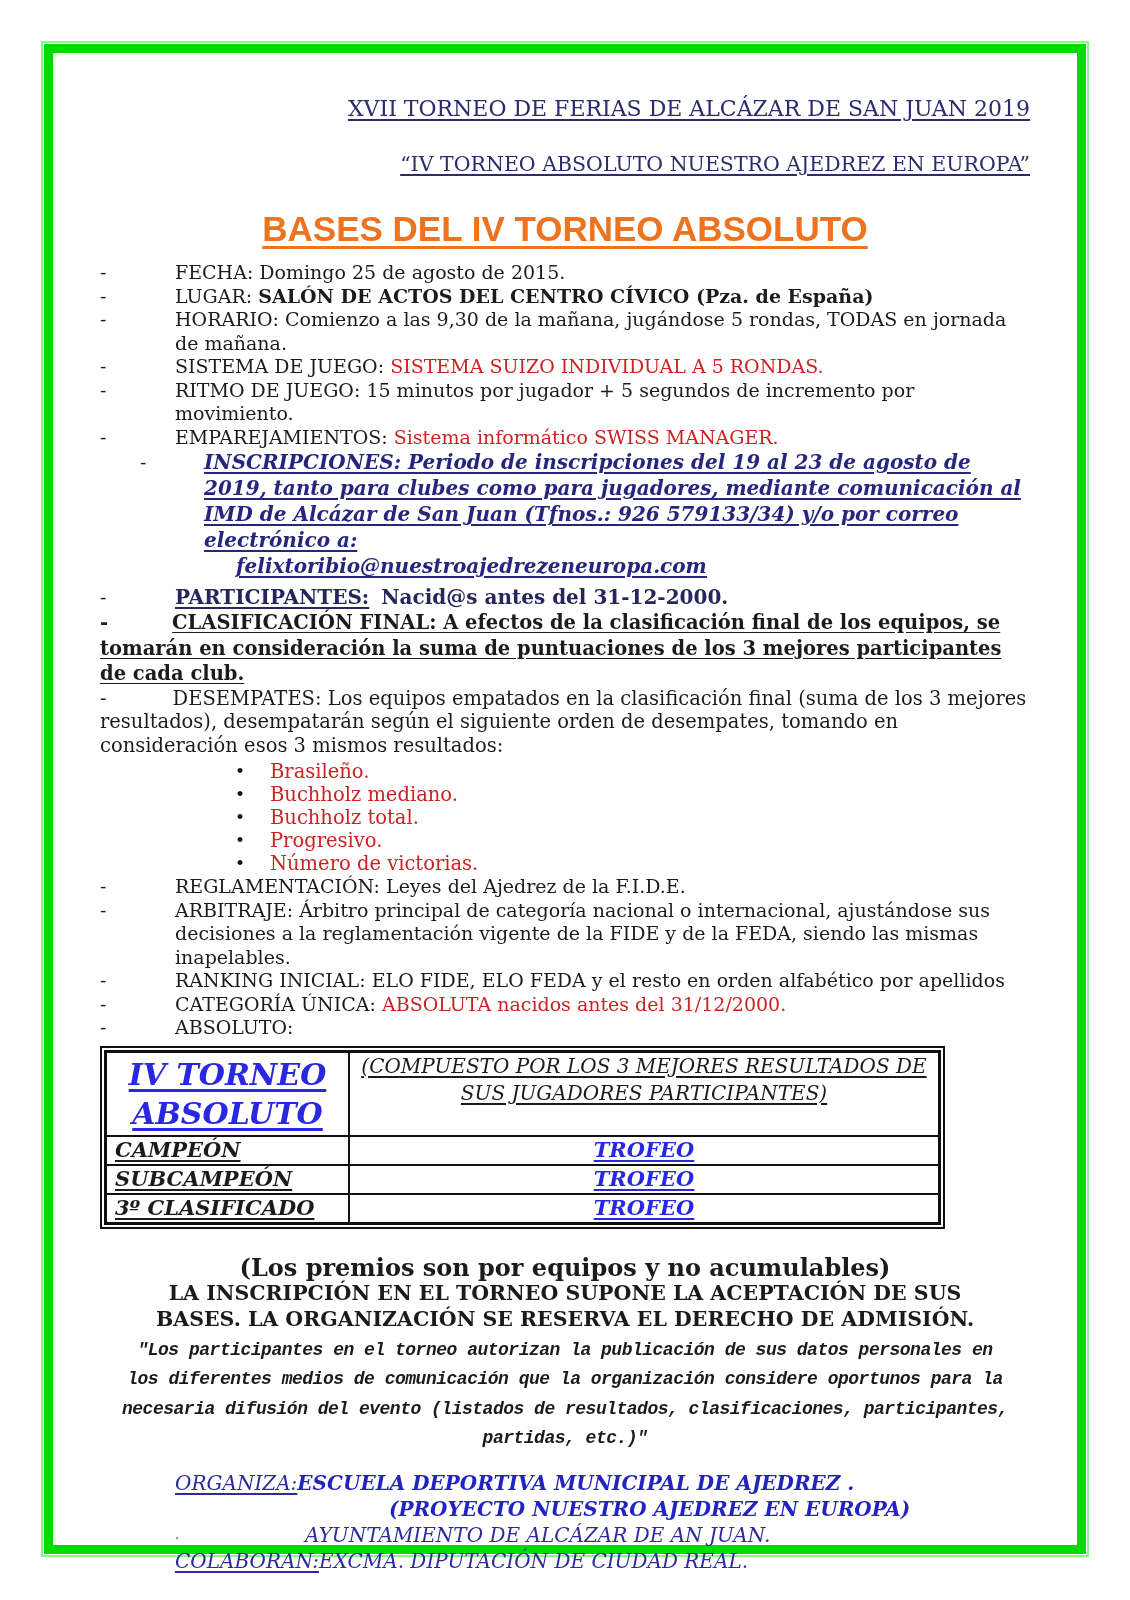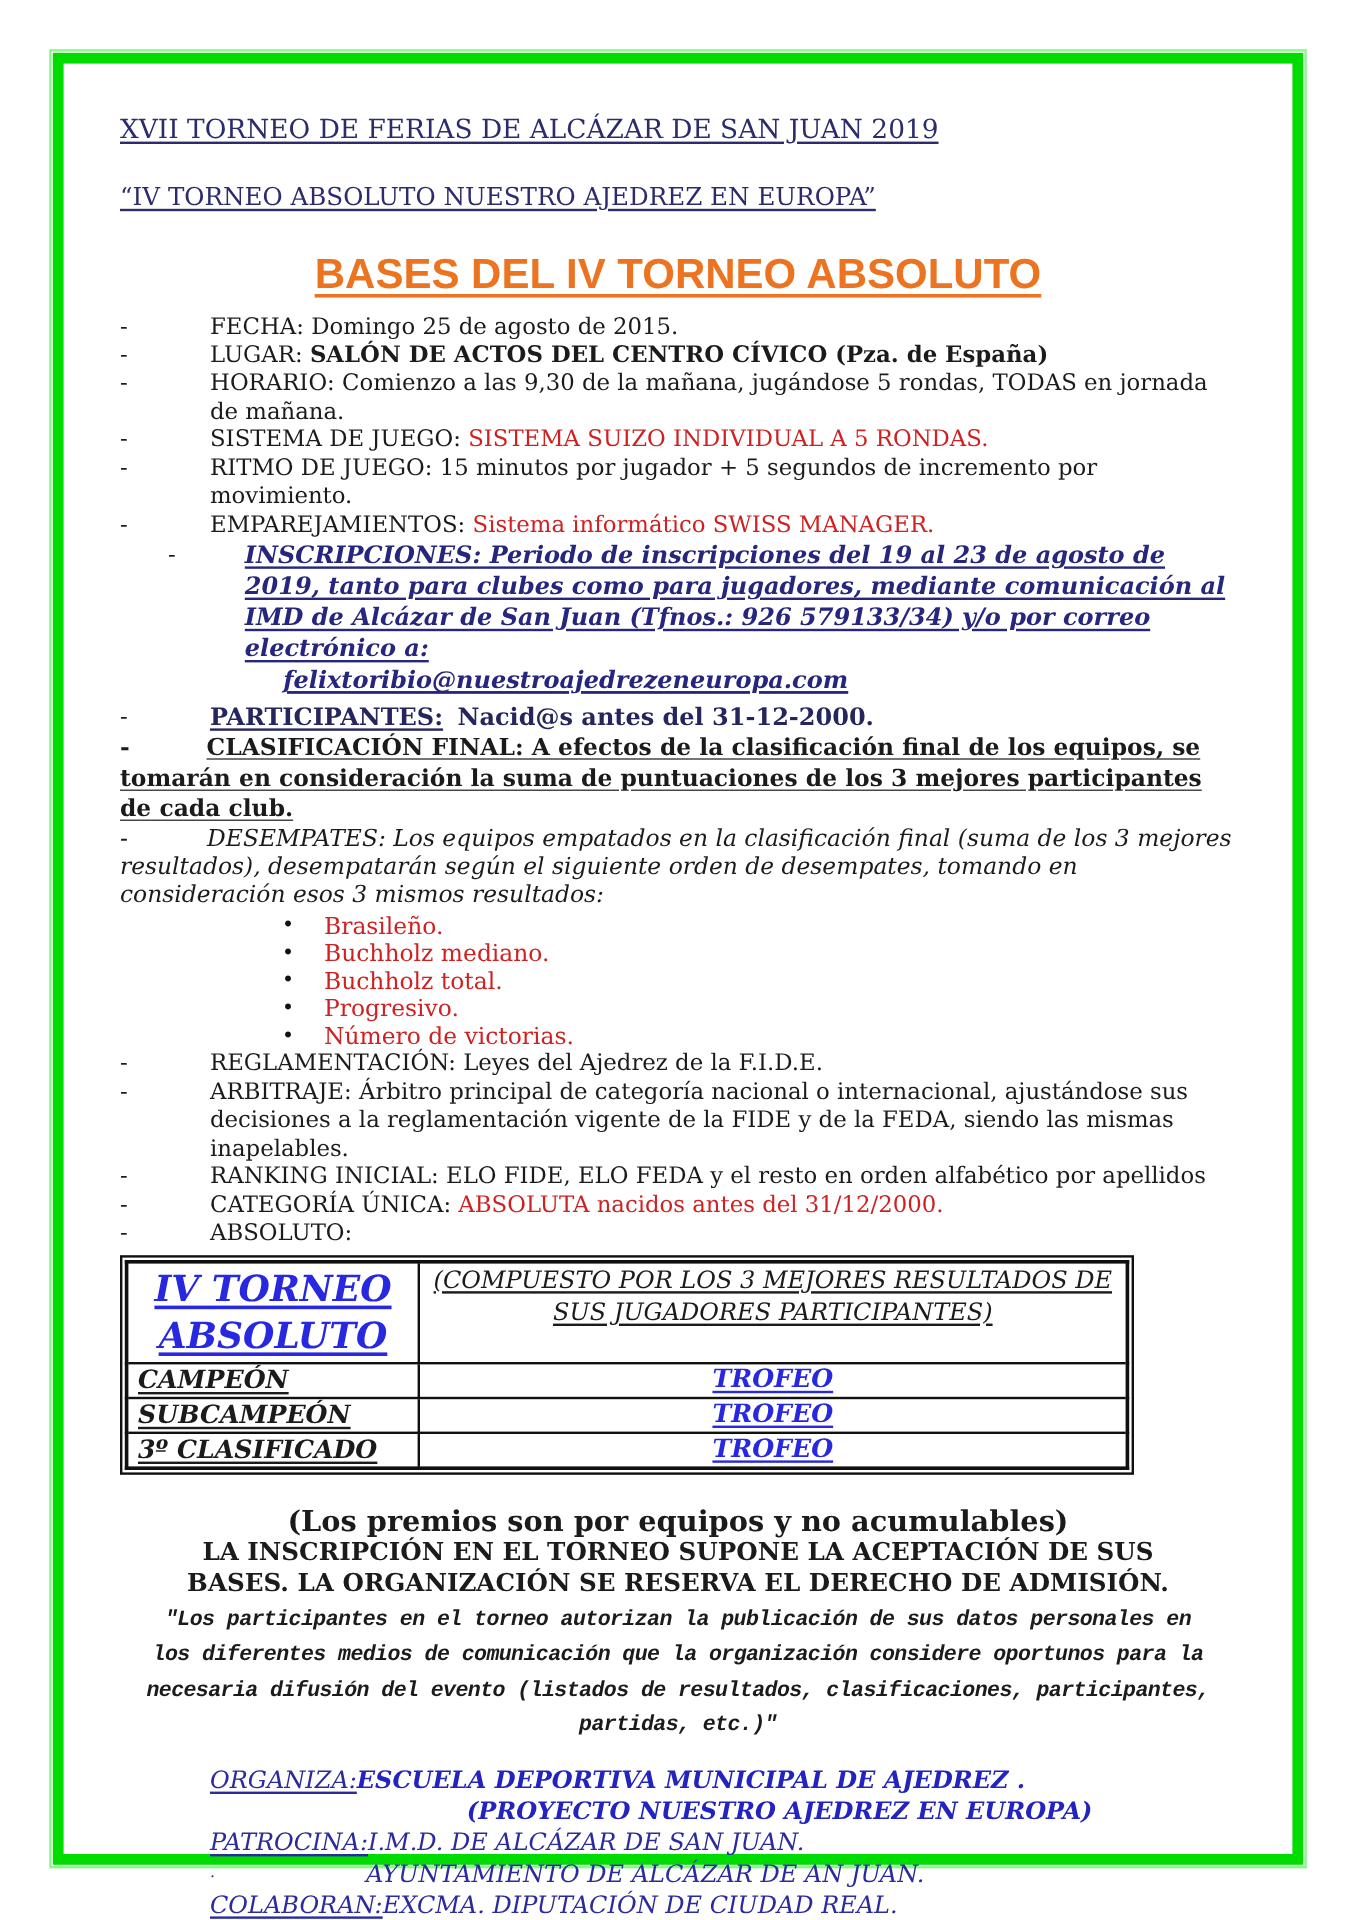--- a/index.html
+++ b/index.html
@@ -8,21 +8,21 @@
     font-family:"DejaVu Serif", serif;color:#1b1b1b;overflow:hidden;
   }
   .frame{
     position:absolute;left:44px;top:44px;width:1042px;height:1510px;
     border:9px solid #00DC00;outline:2px solid #8cf58c;outline-offset:1px;
     box-sizing:border-box;pointer-events:none;
   }
   .content{position:absolute;left:100px;top:96px;width:930px;font-size:19px;line-height:23.5px;}
 
   .title1,.title2{
-    text-align:left;color:#2B2B6E;text-decoration:underline;text-underline-offset:3px;
+    text-align:right;color:#2B2B6E;text-decoration:underline;text-underline-offset:3px;
   }
   .title1{font-size:22px;line-height:26px;}
   .title2{margin-top:30px;font-size:20.5px;line-height:25px;}
   .main-heading{
     margin-top:32px;text-align:center;
     font-family:"Liberation Sans", sans-serif;font-weight:bold;
     font-size:35px;line-height:40px;color:#EC7420;
     text-decoration:underline;text-decoration-thickness:3px;text-underline-offset:5px;
   }
 
@@ -45,21 +45,21 @@
   .participantes{margin-top:5px;display:flex;color:#26265E;font-weight:bold;font-size:20px;line-height:26px;}
   .participantes .dash{color:#1b1b1b;font-weight:normal;font-size:19px;}
   .pl{text-decoration:underline;text-underline-offset:3px;}
   .pv{margin-left:12px;}
 
   p.para{margin:0;}
   .clasif{margin-top:11px;font-weight:bold;font-size:19.5px;line-height:25.5px;}
   .clasif .txt{text-decoration:underline;text-underline-offset:3px;}
   .tab{display:inline-block;width:64px;}
   .tab2{width:66px;}
-  .desem{margin-top:1px;font-size:19.5px;line-height:23.5px;font-style:italic;}
+  .desem{margin-top:1px;font-size:19.5px;line-height:23.5px;}
 
   .bullets{margin-top:3px;}
   .bullet-row{display:flex;margin-left:135px;line-height:23px;font-size:19.5px;}
   .bullet-glyph{flex:0 0 35px;color:#111;font-size:17px;}
   .bullet-text{color:#CE2121;}
 
   .prize-wrap{margin-top:6px;width:845px;border:2px solid #101010;padding:2px;box-sizing:border-box;}
   .prize-wrap table{width:100%;border-collapse:collapse;border:3px solid #101010;table-layout:fixed;}
   .prize-wrap td{border:2px solid #101010;padding:0 8px;overflow:hidden;}
   .place-col{width:225px;}
@@ -251,24 +251,20 @@
   <div class="credits">
     <div class="org-row">
       <span class="org-label">ORGANIZA:</span>
       <span class="org-val bold">ESCUELA DEPORTIVA MUNICIPAL DE AJEDREZ .</span>
     </div>
     <div class="org-row">
       <span class="org-label empty"></span>
       <span class="org-val bold ind2">(PROYECTO NUESTRO AJEDREZ EN EUROPA)</span>
     </div>
     <div class="org-row">
-      <span class="org-label">PATROCINA:</span>
-      <span class="org-val">I.M.D. DE ALCÁZAR DE SAN JUAN.</span>
-    </div>
-    <div class="org-row">
       <span class="org-label dot">.</span>
       <span class="org-val ind1">AYUNTAMIENTO DE ALCÁZAR DE AN JUAN.</span>
     </div>
     <div class="org-row">
       <span class="org-label">COLABORAN:</span>
       <span class="org-val">EXCMA. DIPUTACIÓN DE CIUDAD REAL.</span>
     </div>
   </div>
 
 </div>

